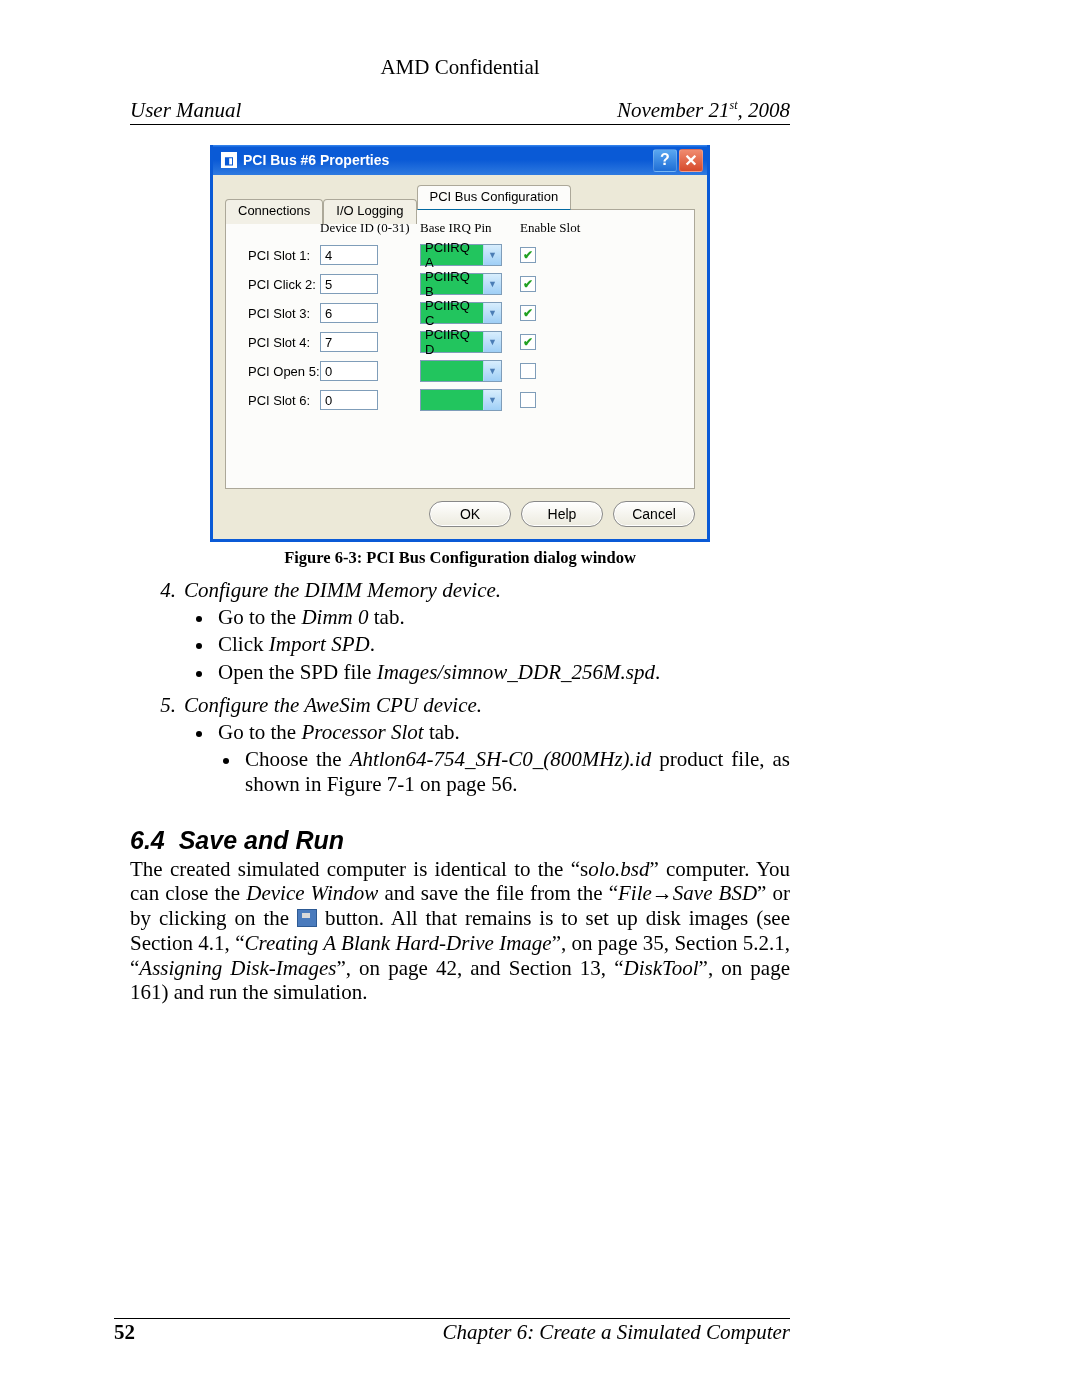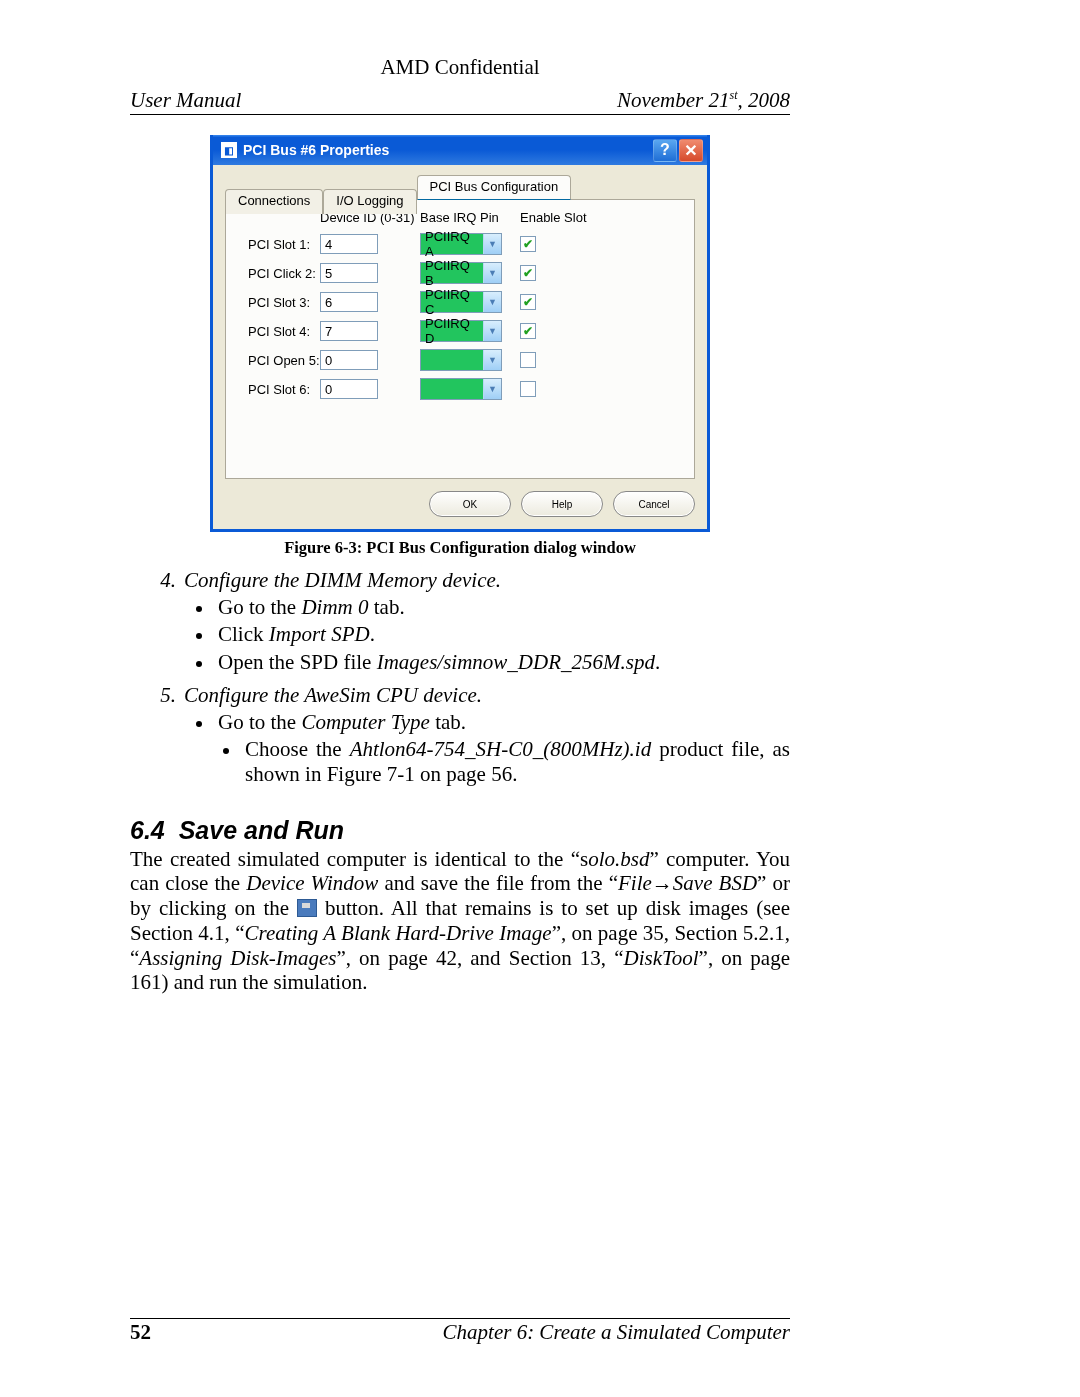--- a/index.html
+++ b/index.html
@@ -19,21 +19,21 @@
   .hdr-top {
     text-align: center;
     font-size: 21px;
   }
   .hdr-line {
     display: flex;
     justify-content: space-between;
     font-style: italic;
     font-size: 21px;
     border-bottom: 1.5px solid #000;
-    margin-top: 8px;
+    margin-top: 18px;
     padding-bottom: 1px;
   }
   .sup { font-size: 12px; vertical-align: super; }
   
   .dialog-wrap {
     display: flex;
     justify-content: center;
     margin-top: 20px;
   }
   .dialog {
@@ -105,21 +105,21 @@
     background:#fcfcfa;
     padding: 10px 18px 28px 22px;
     min-height: 240px;
   }
   .col-hdrs {
     display:grid;
     grid-template-columns: 72px 100px 100px 80px;
     font-size:13px;
     margin-bottom:8px;
   }
-  .col-hdrs div { white-space:nowrap; }
+  .col-hdrs div { white-space:nowrap;font-family:Liberation Serif, serif; }
   .slot-row {
     display:grid;
     grid-template-columns: 72px 100px 100px 80px;
     align-items:center;
     margin-bottom:7px;
     font-size:13px;
   }
   .xp-input {
     width: 58px;
     height: 20px;
@@ -163,21 +163,21 @@
     gap:10px;
     margin-top:12px;
   }
   .xp-btn {
     min-width:80px;
     height:24px;
     border:1px solid #888;
     border-radius:13px;
     background: linear-gradient(to bottom,#ffffff,#eceade);
     font-family:Tahoma,sans-serif;
-    font-size:10px;
+    font-size:14px;
     display:flex; align-items:center; justify-content:center;
     box-shadow: inset 0 0 0 1px #fff;
   }
   
   .caption {
     text-align:center;
     font-weight:bold;
     font-size:16.5px;
     margin-top:6px;
   }
@@ -209,21 +209,21 @@
   }
   .save-icon::after{
     content:"";
     position:absolute;
     left:4px; top:3px; width:8px; height:5px;
     background:#d9d9d9;
   }
   .footer {
     position:absolute;
     bottom:52px;
-    left:130px; right:130px;
+    left:114px; right:130px;
     border-top:1.5px solid #000;
     display:flex;
     justify-content:space-between;
     font-size:21px;
     padding-top:1px;
     gap:19px;
   }
   .footer .pg { font-weight:bold; }
   .footer .chap { font-style:italic; }
   .step-line { display:flex; margin-top:8px; }
@@ -365,21 +365,21 @@
       <li><span>Go to the </span><span class="ital">Dimm 0</span><span> tab.</span></li>
       <li><span>Click </span><span class="ital">Import SPD</span><span>.</span></li>
       <li><span>Open the SPD file </span><span class="ital">Images/simnow_DDR_256M.spd</span><span>.</span></li>
     </ul>
 
     <div class="step-line">
       <div class="num">5.</div>
       <div class="txt">Configure the AweSim CPU device.</div>
     </div>
     <ul class="bul">
-      <li><span>Go to the </span><span class="ital">Computer Type</span><span> tab.</span></li>
+      <li><span>Go to the </span><span class="ital">Processor Slot</span><span> tab.</span></li>
       <li style="text-align:justify;margin-left:27px;"><span>Choose the </span><span class="ital">Ahtlon64-754_SH-C0_(800MHz).id</span><span> product file, as shown in Figure 7-1 on page 56.</span></li>
     </ul>
   </div>
 
   <div class="section-head">
     <span>6.4</span>&nbsp;&nbsp;<span>Save and Run</span>
   </div>
   <div class="para">
     <span>The created simulated computer is identical to the “s</span><span class="ital">olo.bsd</span><span>” computer. You can close the </span><span class="ital">Device Window</span><span> and save the file from the “</span><span class="ital">File→Save BSD</span><span>” or by clicking on the </span>
     <span class="save-icon"></span><span> button. All that remains is to set up disk images (see Section 4.1, “</span><span class="ital">Creating A Blank Hard-Drive Image</span><span>”, on page 35, Section 5.2.1, “</span><span class="ital">Assigning Disk-Images</span><span>”, on page 42, and Section 13, “</span><span class="ital">DiskTool</span><span>”, on page 161) and run the simulation.</span>

